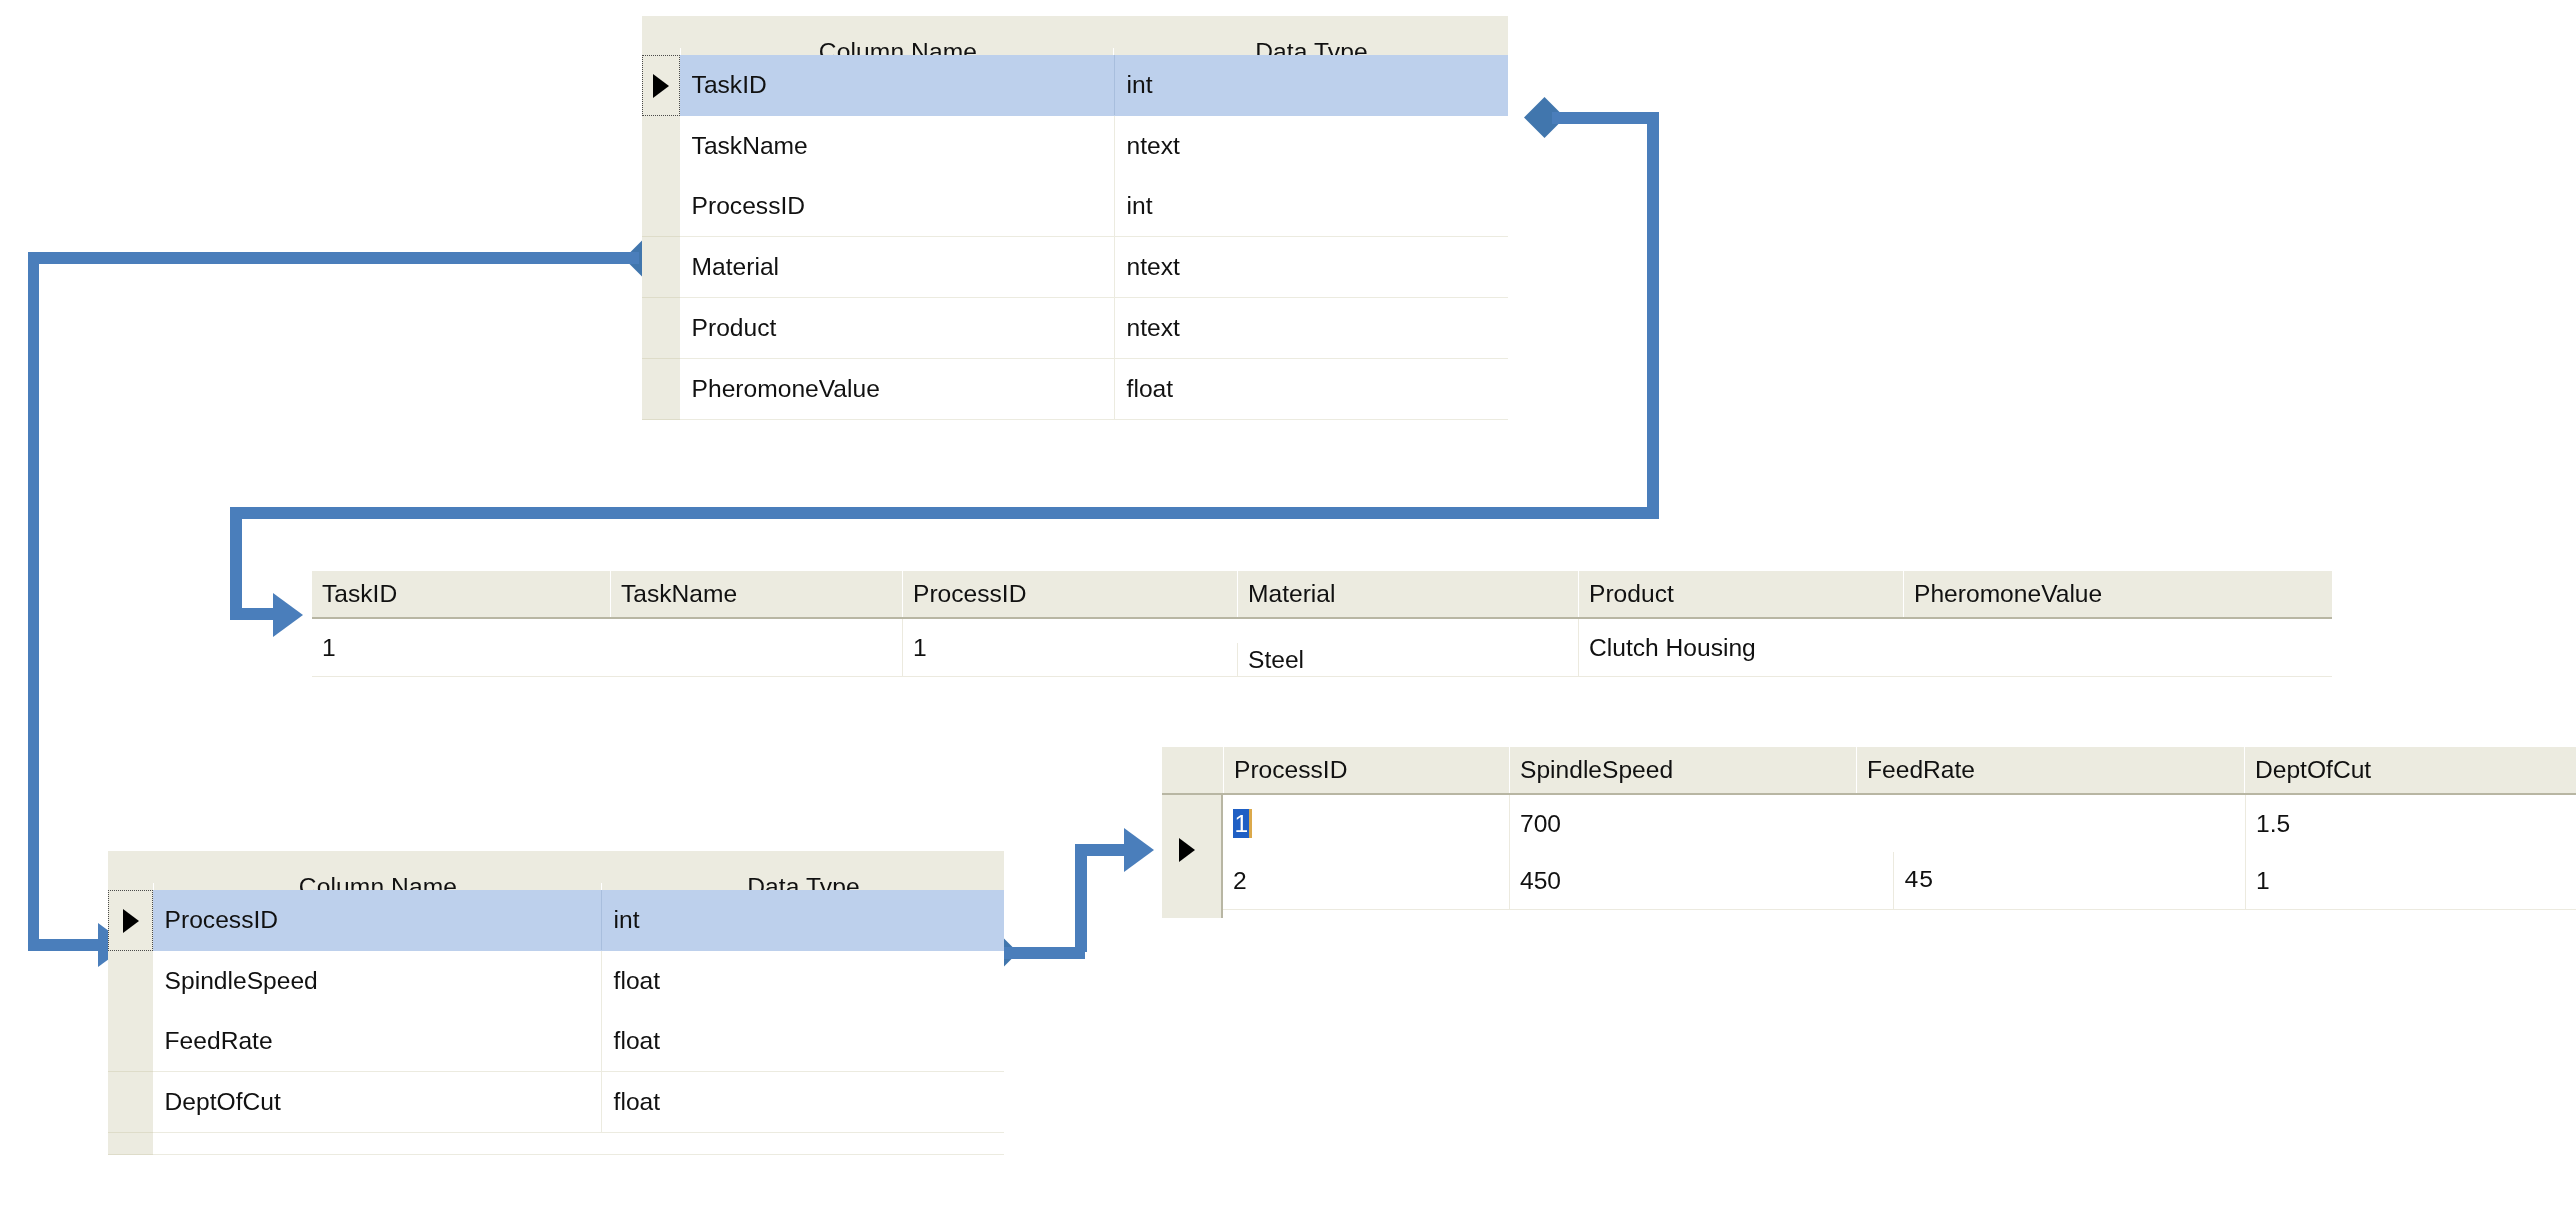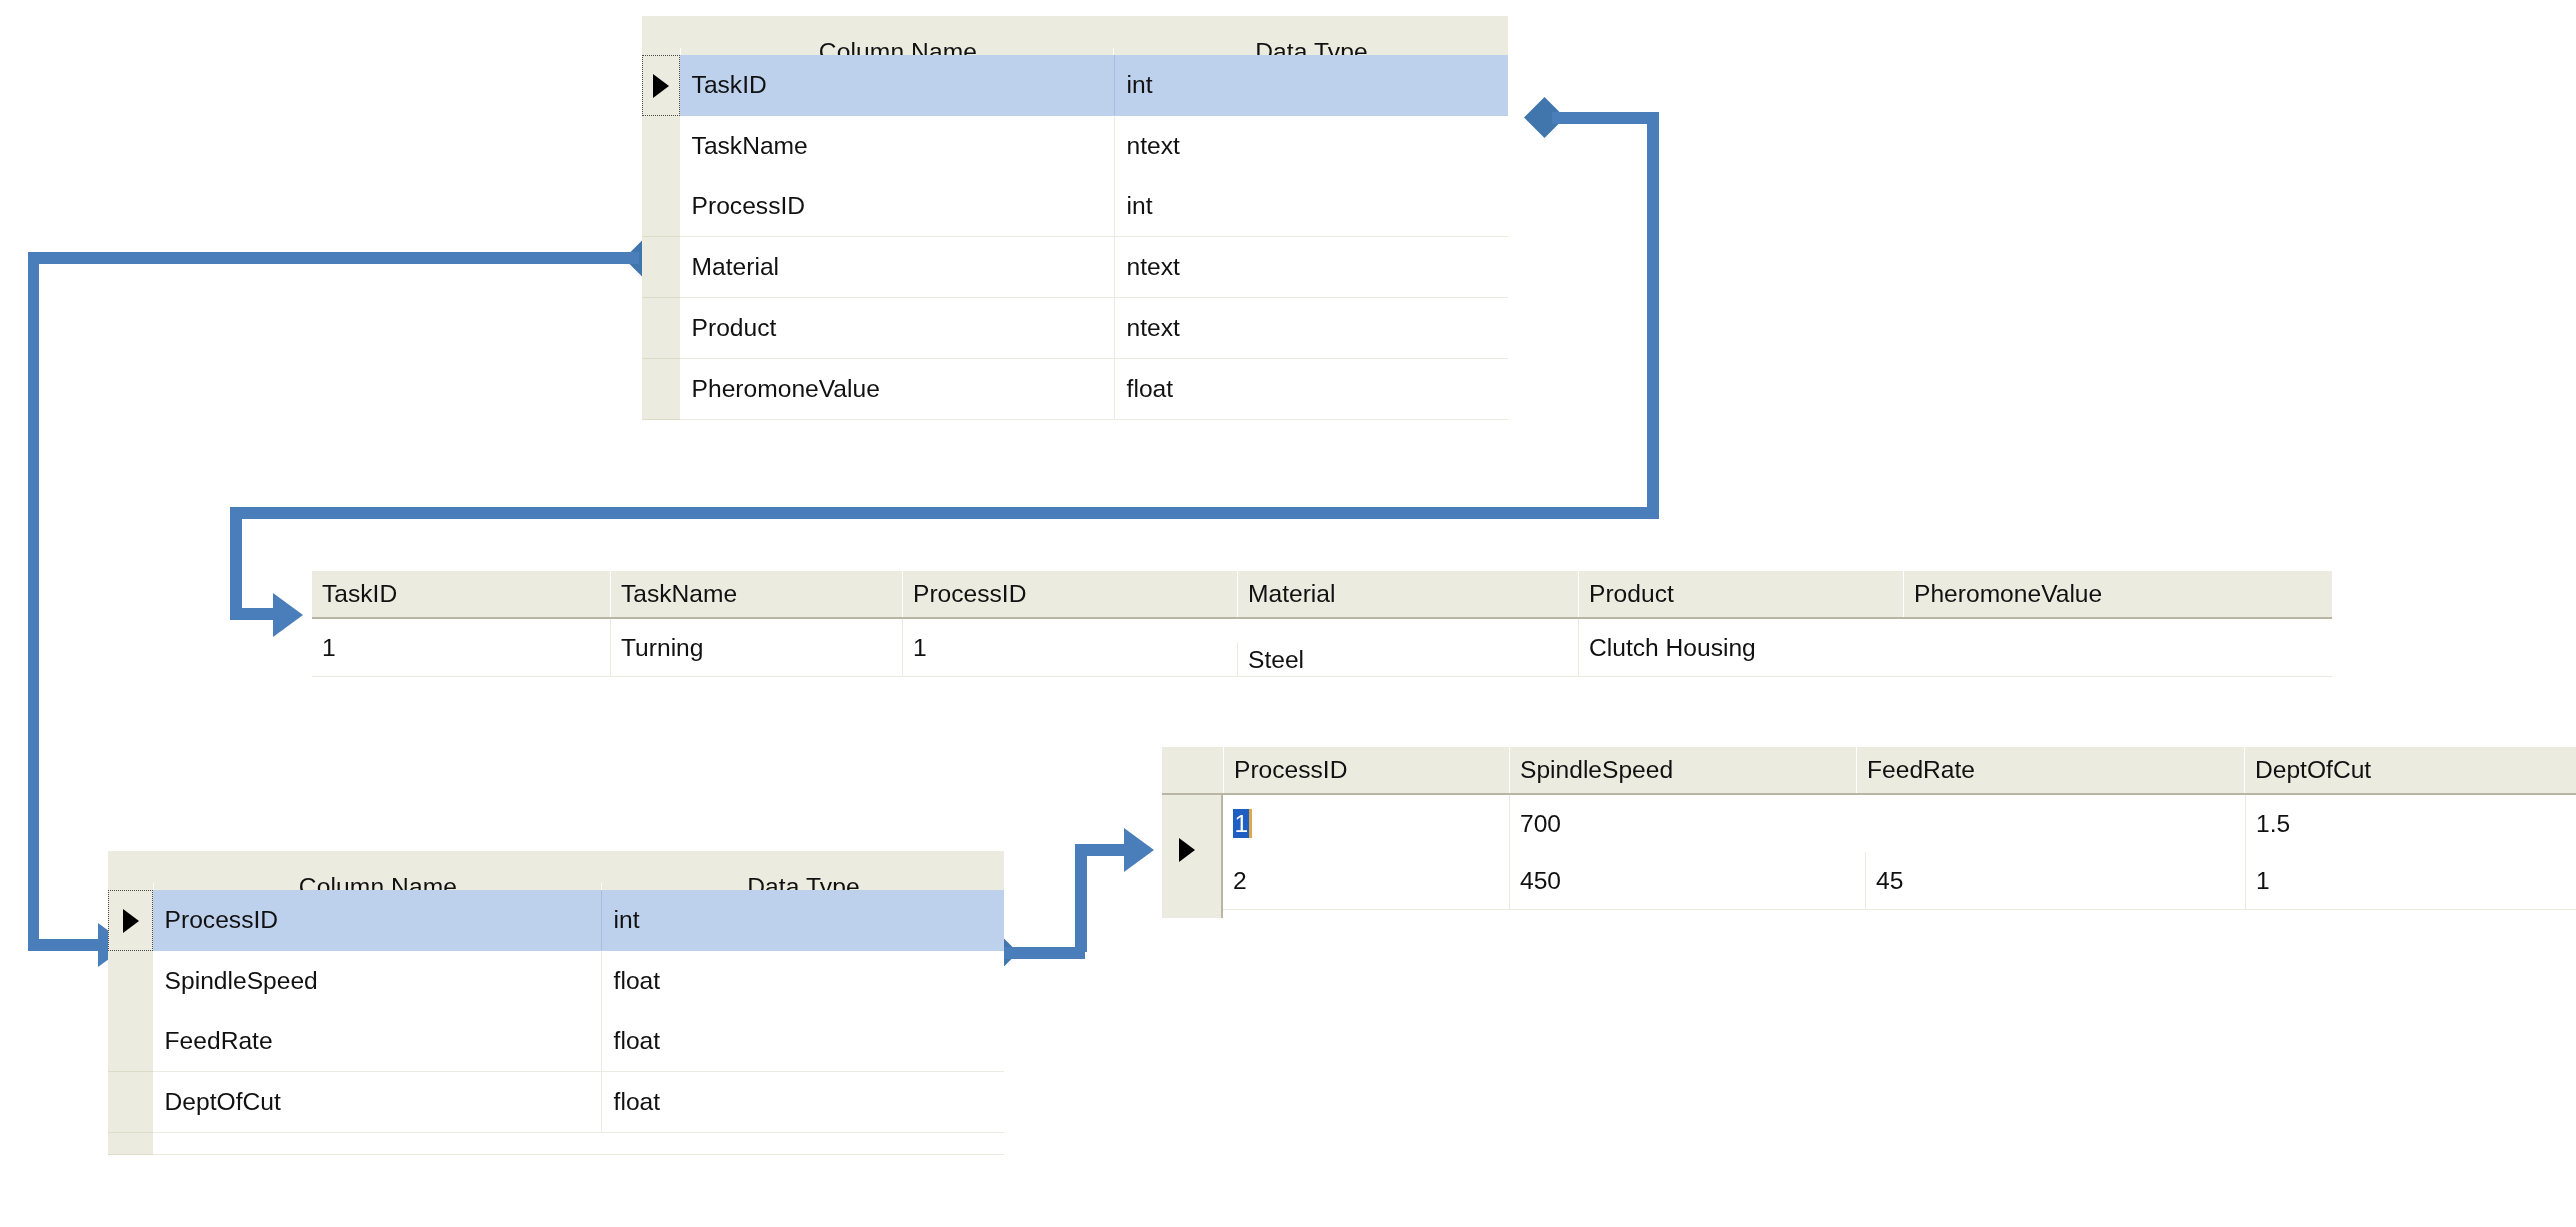--- a/index.html
+++ b/index.html
@@ -249,21 +249,20 @@
       <div class="gh first" style="left:0; width:298px;">TaskID</div>
       <div class="gh" style="left:298px; width:292px;">TaskName</div>
       <div class="gh" style="left:590px; width:335px;">ProcessID</div>
       <div class="gh" style="left:925px; width:341px;">Material</div>
       <div class="gh" style="left:1266px; width:325px;">Product</div>
       <div class="gh" style="left:1591px; width:428px;">PheromoneValue</div>
     </div>
 
     <div class="grid-row" style="top:48px;">
       <div class="gc first" style="left:0; width:298px;">1</div>
-      <div class="gc" style="left:298px; width:292px;">Turning</div>
       <div class="gc" style="left:590px; width:335px;">1</div>
       <div class="gc" style="left:925px; width:341px;margin-top:24px;">Steel</div>
       <div class="gc" style="left:1266px; width:325px;">Clutch Housing</div>
     </div>
   </div>
 
   <div class="grid" style="left:1162px; top:747px; width:1414px; height:171px;">
 
     <div class="grid-rowsel"></div>
     <span class="grid-selarrow" style="left:17.3px; top:91px;"></span>
@@ -281,21 +280,21 @@
       <div class="gc first" style="left:0; width:286px;">
         <span class="selval">1</span>
       </div>
       <div class="gc" style="left:286px; width:347px;">700</div>
       <div class="gc" style="left:1022px; width:284px;">1.5</div>
     </div>
 
     <div class="grid-row" style="top:105px; left:61px;">
       <div class="gc first" style="left:0; width:286px;">2</div>
       <div class="gc" style="left:286px; width:347px;">450</div>
-      <div class="gc" style="left:642px; width:389px;">45</div>
+      <div class="gc" style="left:670px; width:389px;font-family:Liberation Mono, monospace;">45</div>
       <div class="gc" style="left:1022px; width:332px;">1</div>
     </div>
   </div>
 
   <div class="winpanel" style="left:108px; top:851px; width:896px; height:303px;">
 
     <div class="dsg-head">
       <div class="hc first" style="left:0; width:45px;"></div>
       <div class="hc" style="left:45px; width:448px;">Column Name</div>
       <div class="hc" style="left:493px; width:403px;">Data Type</div>

